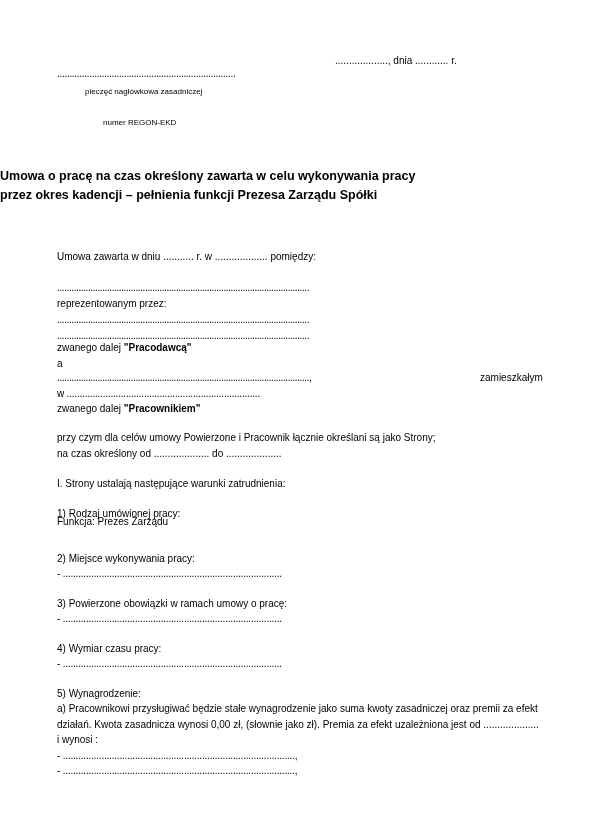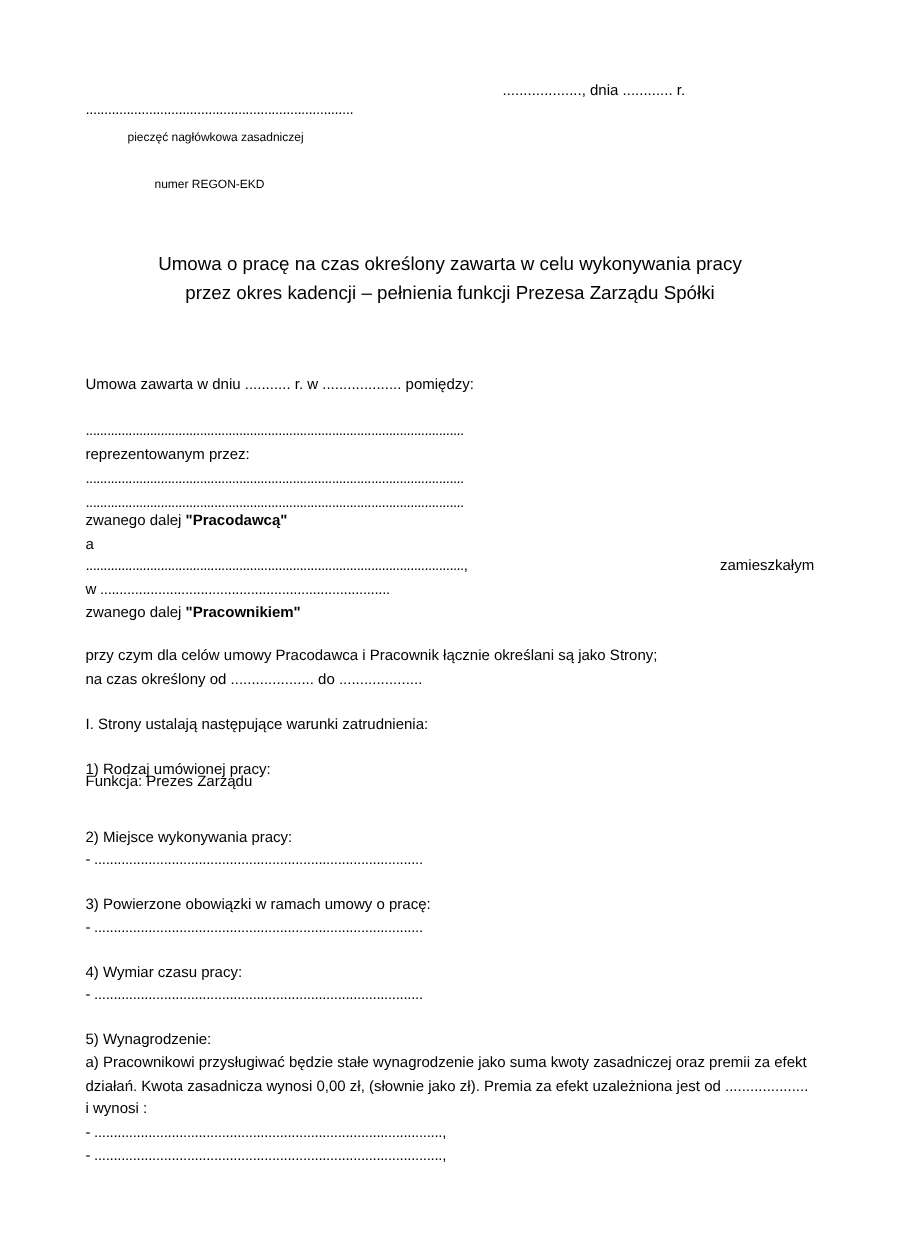--- a/index.html
+++ b/index.html
@@ -2,21 +2,21 @@
 <html><head>
   <meta charset="utf-8">
   <style>
     html, body { margin: 0; padding: 0; background: #ffffff; }
     body { width: 600px; height: 825px; position: relative; overflow: hidden;
            font-family: "Liberation Sans", sans-serif; color: #000; }
     .abs { position: absolute; white-space: nowrap; }
     .t10 { font-size: 10px; }
     .t8 { font-size: 8px; }
     .body { font-size: 10px; line-height: 16px; margin-top: 16px; }
-    .title { font-size: 12.5px; font-weight: normal; text-align: center; width: 600px; left: 0; line-height: 20px; }
+    .title { font-size: 12.5px; font-weight: bold; width: 600px; left: 0; line-height: 20px; }
     b { font-weight: bold; }
   </style>
 </head>
 <body>
 
 <div>
   <div class="abs t10" style="left:335px; top:55px;">..................., dnia ............ r.</div>
   <div class="abs t10" style="left:57px; top:68px; letter-spacing:-0.3px;">........................................................................</div>
   <div class="abs t8" style="left:85px; top:87px;">pieczęć nagłówkowa zasadniczej</div>
   <div class="abs t8" style="left:103px; top:118px;text-align:right;">numer REGON-EKD</div>
@@ -29,21 +29,21 @@
   <div class="abs body" style="left:57px; top:280px;">reprezentowanym przez:</div>
   <div class="abs body" style="left:57px; top:296px; letter-spacing:-0.4px;">..........................................................................................................</div>
   <div class="abs body" style="left:57px; top:312px; letter-spacing:-0.4px;">..........................................................................................................</div>
   <div class="abs body" style="left:57px; top:324px;"><span>zwanego dalej </span><b>"Pracodawcą"</b></div>
   <div class="abs body" style="left:57px; top:340px;">a</div>
   <div class="abs body" style="left:57px; top:354px; letter-spacing:-0.4px;">..........................................................................................................,</div>
   <div class="abs body" style="left:480px; top:354px;">zamieszkałym</div>
   <div class="abs body" style="left:57px; top:370px; letter-spacing:-0.2px;">w  ...........................................................................</div>
   <div class="abs body" style="left:57px; top:385px;"><span>zwanego dalej </span><b>"Pracownikiem"</b></div>
 
-  <div class="abs body" style="left:57px; top:414px;">przy czym dla celów umowy Pracodawca i Pracownik łącznie określani są jako Strony;</div>
+  <div class="abs body" style="left:57px; top:414px;">przy czym dla celów umowy Powierzone i Pracownik łącznie określani są jako Strony;</div>
   <div class="abs body" style="left:57px; top:430px;text-align:right;">na czas określony od .................... do ....................</div>
   <div class="abs body" style="left:57px; top:460px;">I. Strony ustalają następujące warunki zatrudnienia:</div>
 
   <div class="abs body" style="left:57px; top:490px;text-align:right;">1) Rodzaj umówionej pracy:</div>
   <div class="abs body" style="left:57px; top:498px;">Funkcja: Prezes Zarządu</div>
 
   <div class="abs body" style="left:57px; top:535px;">2) Miejsce wykonywania pracy:</div>
   <div class="abs body" style="left:57px; top:550px; letter-spacing:-0.2px;">- .....................................................................................</div>
 
   <div class="abs body" style="left:57px; top:580px;">3) Powierzone obowiązki w ramach umowy o pracę:</div>

